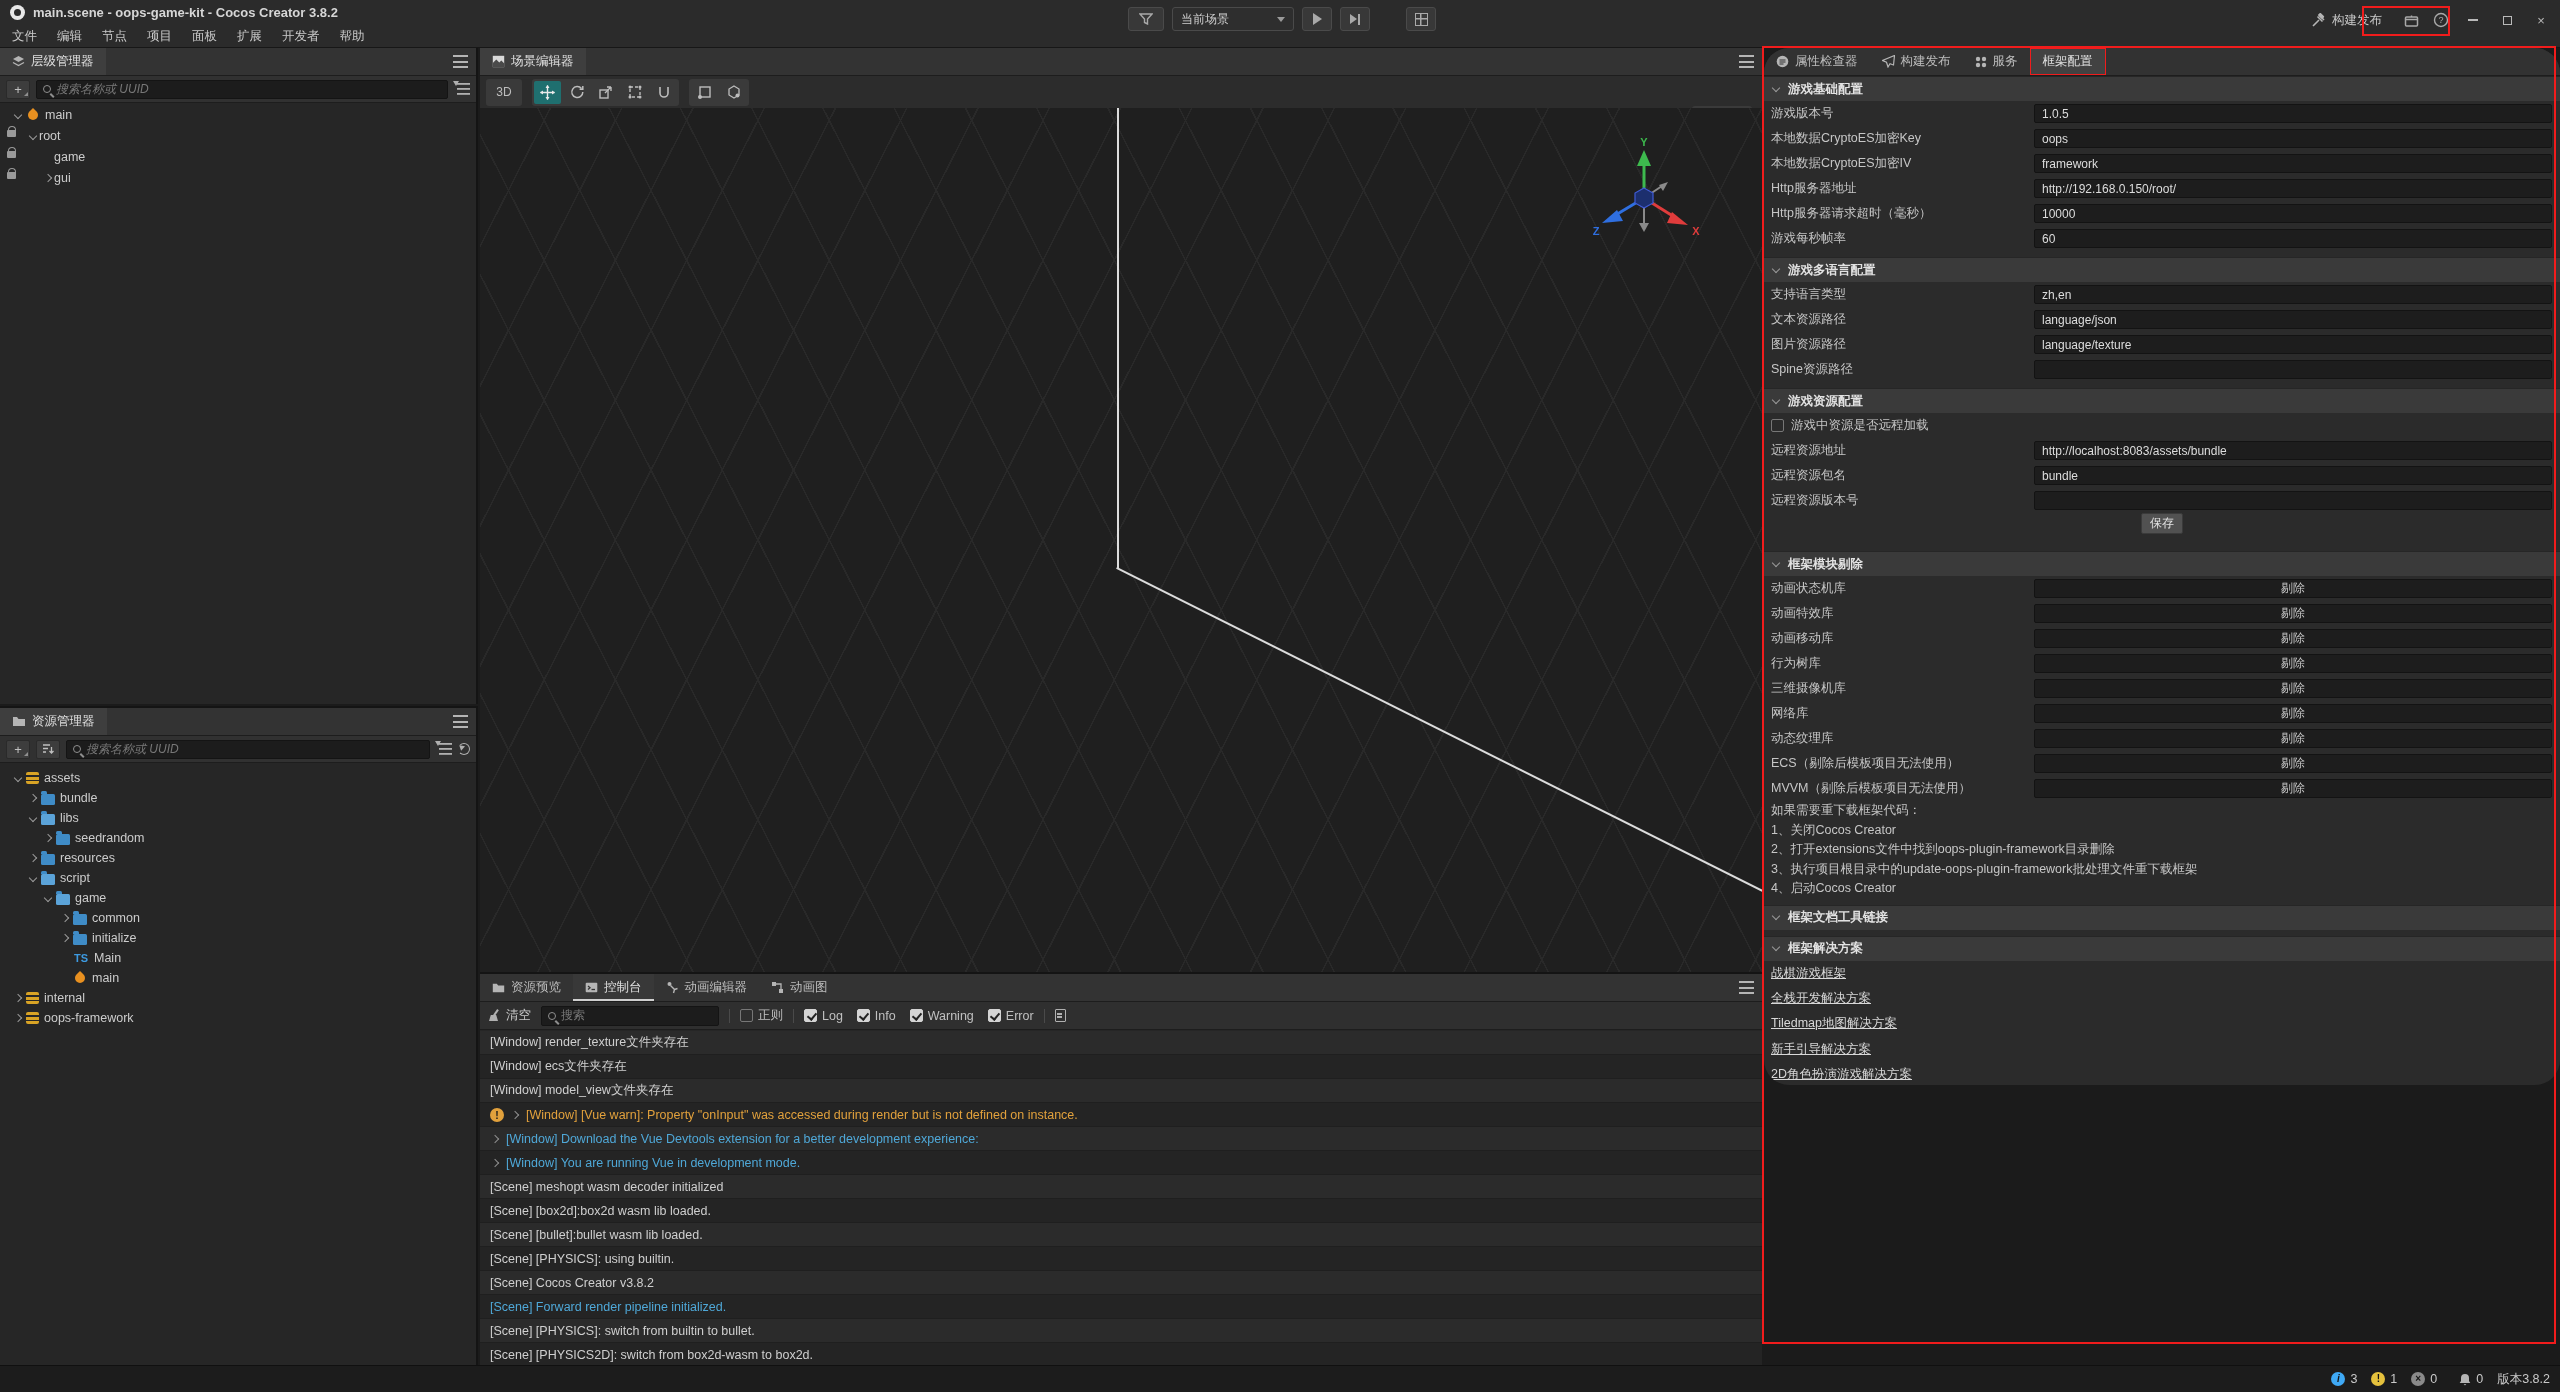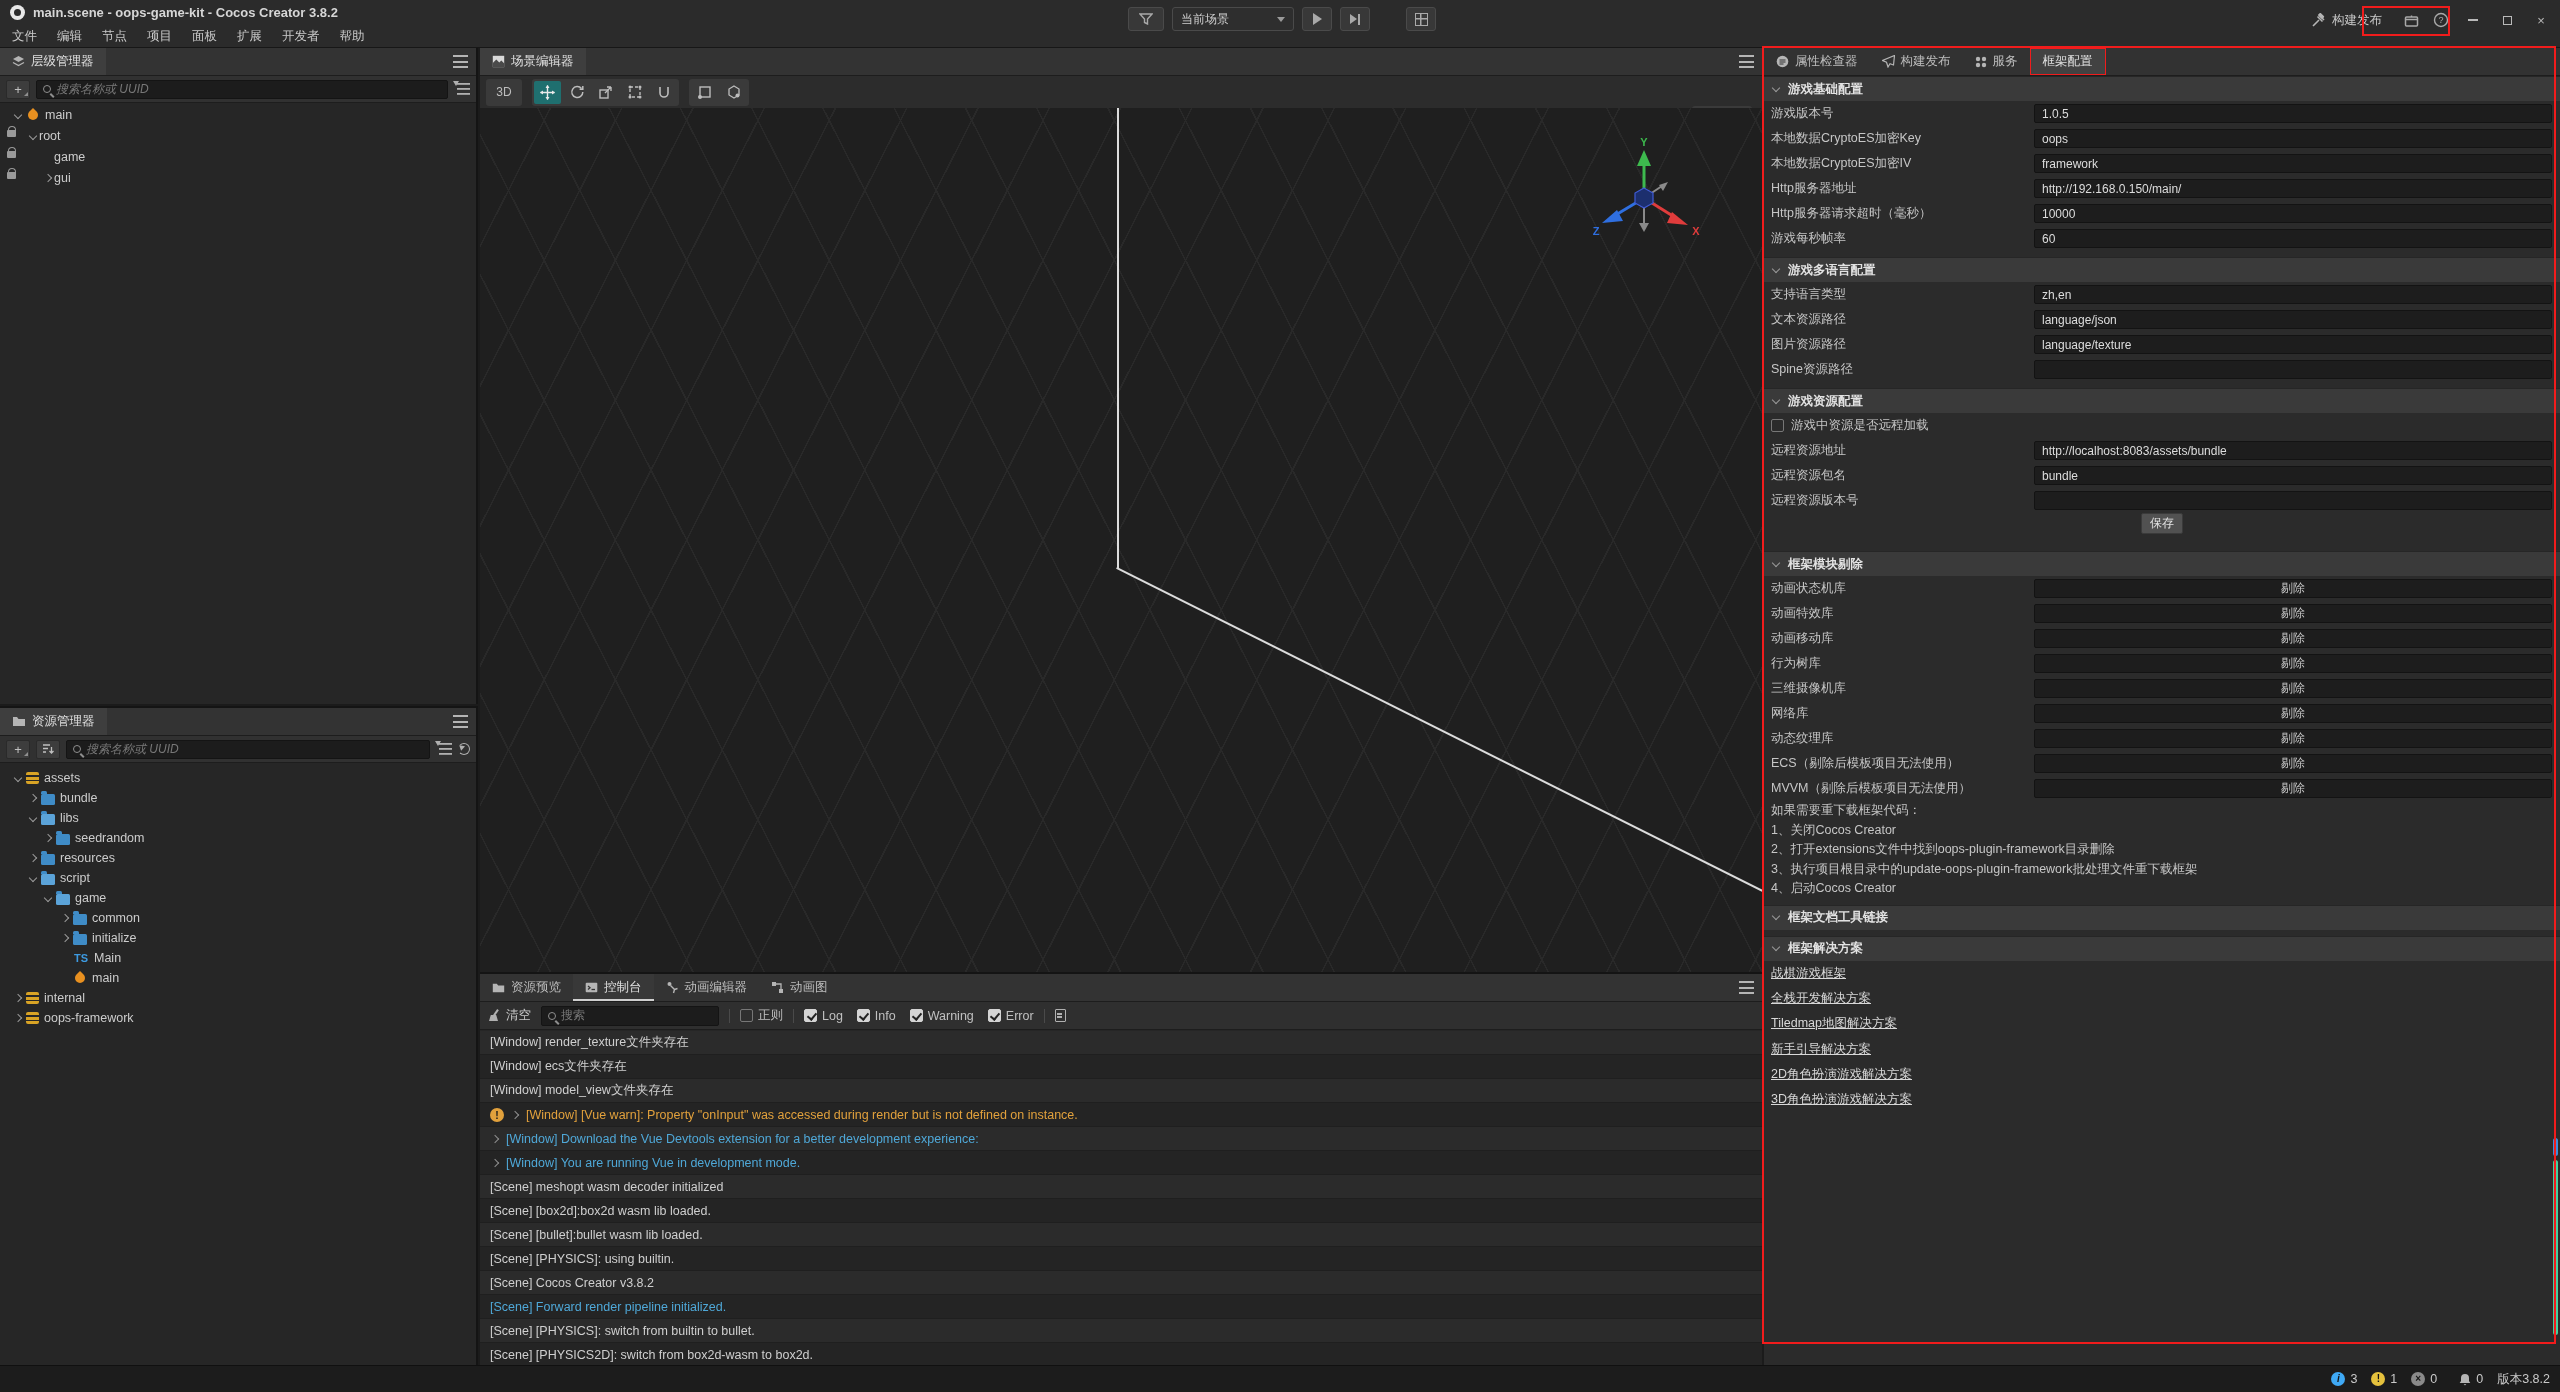--- a/index.html
+++ b/index.html
@@ -136,21 +136,21 @@
   .wicon { display:none; width:14px; height:14px; border-radius:50%; background:#e2a13c; color:#1b1b1b; font-weight:bold; font-size:10.5px; line-height:14px; text-align:center; flex:none; }
   .wicon::after { content:"!"; }
   .logchev { display:none; width:10px; height:10px; position:relative; flex:none; }
   .logchev::after { content:""; position:absolute; left:2px; top:2px; width:5px; height:5px; border-right:1.6px solid #8f8f8f; border-top:1.6px solid #8f8f8f; transform:rotate(45deg); }
   .type-warn .wicon { display:block; }
   .exp-true .logchev { display:block; }
   .type-warn { color:#e2a13c; }
   .type-info { color:#4fa8d8; }
 
   
-  #config { position:absolute; left:1764px; top:48px; width:796px; height:1317px; background:#2b2b2b; overflow:hidden; }
+  #config { position:absolute; left:1764px; top:48px; width:796px; height:1037px; background:#2b2b2b; overflow:hidden;border-radius:25px; }
   #config .tabbar { background:#323232; }
   #config .ptab.active { background:#424242; border:1px solid #f11c1c; }
   .sec { height:25px; background:#3a3a3a; display:flex; align-items:center; gap:7px; padding-left:8px; color:#e2e2e2; font-weight:bold; font-size:12.5px; margin-top:6px; border-top:1px solid #262626; }
   .sec.first { margin-top:0; }
   .sec .schev { width:9px; height:9px; position:relative; }
   .sec .schev::after { content:""; position:absolute; left:1px; top:0; width:5px; height:5px; border-right:1.6px solid #9a9a9a; border-bottom:1.6px solid #9a9a9a; transform:rotate(45deg); }
   .frow { height:25px; display:flex; align-items:center; }
   .flabel { width:270px; padding-left:7px; color:#c6c6c6; font-size:12.5px; flex:none; }
   .fvalue { flex:1; margin-right:8px; height:19px; line-height:18px; background:#1d1d1d; border:1px solid #131313; border-radius:2px; padding:0 7px; color:#dddddd; font-size:12px; overflow:hidden; white-space:nowrap; }
   .cbrow { height:25px; display:flex; align-items:center; gap:7px; padding-left:7px; color:#c6c6c6; }
@@ -744,21 +744,21 @@
           <div class="fvalue">oops</div>
         </div>
 
         <div class="frow">
           <span class="flabel">本地数据CryptoES加密IV</span>
           <div class="fvalue">framework</div>
         </div>
 
         <div class="frow">
           <span class="flabel">Http服务器地址</span>
-          <div class="fvalue">http://192.168.0.150/main/</div>
+          <div class="fvalue">http://192.168.0.150/root/</div>
         </div>
 
         <div class="frow">
           <span class="flabel">Http服务器请求超时（毫秒）</span>
           <div class="fvalue">10000</div>
         </div>
 
         <div class="frow">
           <span class="flabel">游戏每秒帧率</span>
           <div class="fvalue">60</div>

